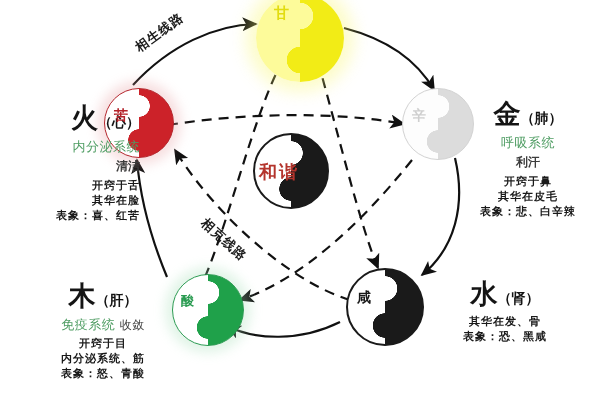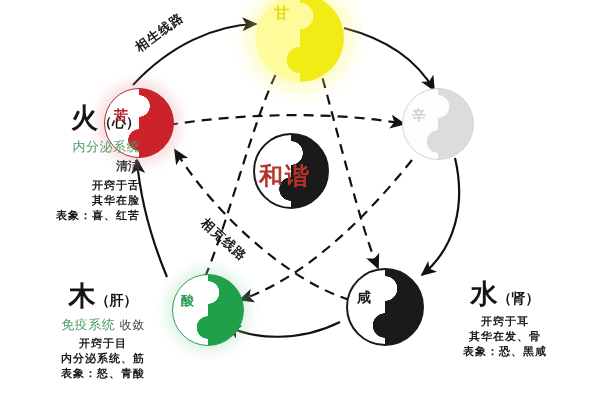--- a/index.html
+++ b/index.html
@@ -60,21 +60,21 @@
     position:absolute;
     font-family:"DejaVu Sans","Liberation Sans",sans-serif;
     font-weight:bold;font-size:13px;color:#1a1a1a;
     letter-spacing:1px;white-space:nowrap;
   }
 
   
   .harmony{
     position:absolute;z-index:9;
     font-family:"DejaVu Serif","Liberation Serif",serif;
-    font-weight:bold;font-size:24px;color:#b4342c;
+    font-weight:bold;font-size:18px;color:#b4342c;
     letter-spacing:2px;white-space:nowrap;
   }
 </style>
 </head>
 <body>
 
 <div id="stage">
 
   <svg id="arrows" viewBox="0 0 600 400">
     <defs>
@@ -175,20 +175,32 @@
     </div>
     <div class="el-sys" style="margin-top:2px;">内分泌系统</div>
     <div class="el-func" style="margin-top:2px;">清洁</div>
     <div class="el-lines" style="margin-top:3px;">
       <div>开窍于舌</div>
       <div>其华在脸</div>
       <div>表象：喜、红苦</div>
     </div>
   </div>
 
+  <div class="node-text" style="left:462px;top:96px;text-align:center;width:132px;">
+    <div class="el-title">
+      <span class="big">金</span><span class="paren">（<span>肺</span>）</span>
+    </div>
+    <div class="el-sys" style="margin-top:2px;">呼吸系统</div>
+    <div class="el-func" style="margin-top:2px;">利汗</div>
+    <div class="el-lines" style="margin-top:3px;">
+      <div>开窍于鼻</div>
+      <div>其华在皮毛</div>
+      <div>表象：悲、白辛辣</div>
+    </div>
+  </div>
 
   <div class="node-text" style="left:38px;top:278px;text-align:center;width:130px;">
     <div class="el-title">
       <span class="big">木</span><span class="paren">（<span>肝</span>）</span>
     </div>
     <div class="el-sys" style="margin-top:2px;">
       <span>免疫系统</span>
       <span class="sub">收敛</span>
     </div>
     <div class="el-lines" style="margin-top:2px;">
@@ -196,21 +208,20 @@
       <div>内分泌系统、筋</div>
       <div>表象：怒、青酸</div>
     </div>
   </div>
 
   <div class="node-text" style="left:430px;top:276px;text-align:center;width:150px;">
     <div class="el-title">
       <span class="big">水</span><span class="paren">（<span>肾</span>）</span>
     </div>
     <div class="el-lines" style="margin-top:2px;">
-      <div>开窍于耳</div>
       <div>其华在发、骨</div>
       <div>表象：恐、黑咸</div>
     </div>
   </div>
 
   <div class="cycle-label" style="left:137px;top:40px;transform:rotate(-36deg);transform-origin:left center;">相生线路</div>
 
   <div class="cycle-label" style="left:203px;top:212px;transform:rotate(42deg);transform-origin:left center;">相克线路</div>
 
 </div>

